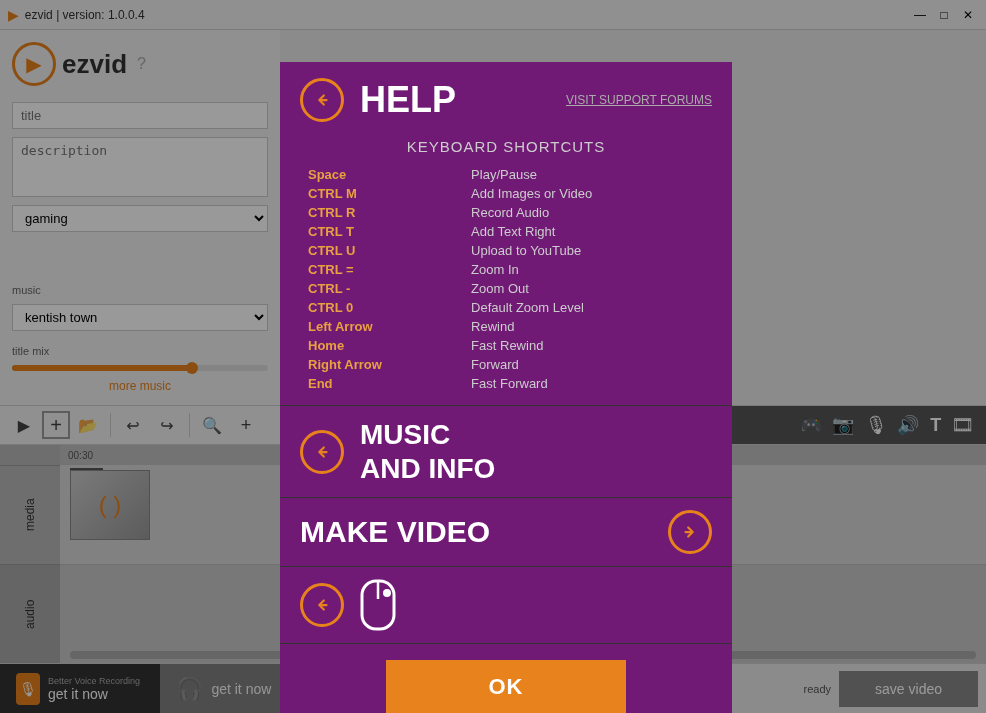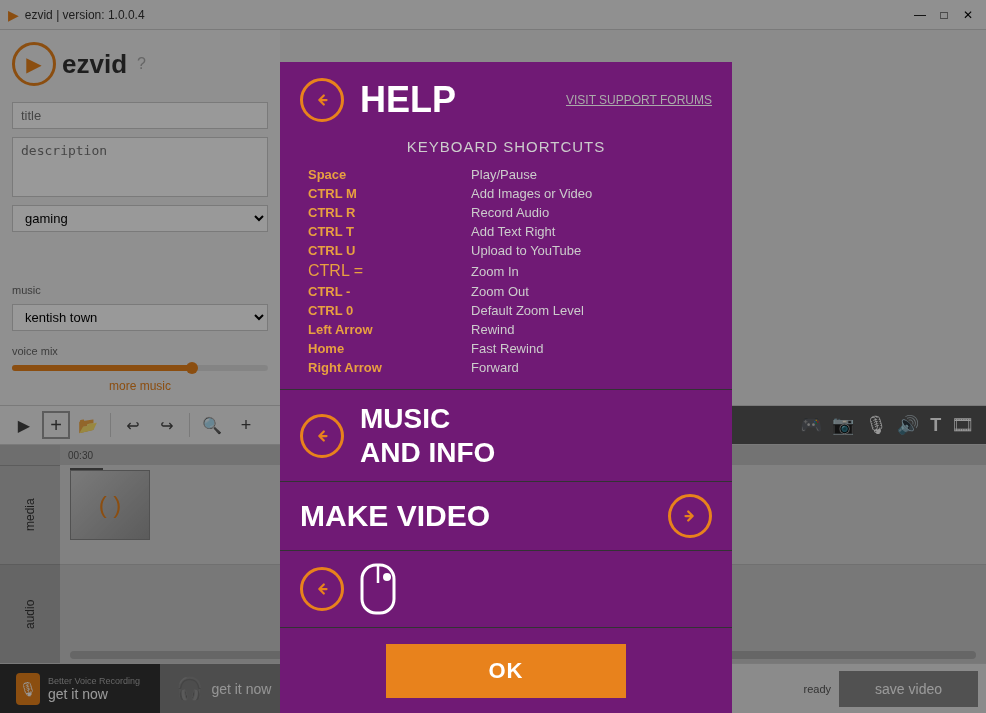--- a/index.html
+++ b/index.html
@@ -482,21 +482,21 @@
 
       <div style="height: 30px;"></div>
 
       <span class="section-label">music</span>
       <div class="dropdown-row">
         <select class="dropdown-select">
           <option>kentish town</option>
         </select>
       </div>
 
-      <span class="section-label">voice mix</span>
+      <span class="section-label">title mix</span>
       <div class="slider-container">
         <div class="slider-track">
           <div class="slider-fill"></div>
           <div class="slider-thumb"></div>
         </div>
       </div>
 
       <a class="more-music-link">more music</a>
     </div>
 
@@ -613,21 +613,21 @@
       </tr>
             <tr class="shortcut-row">
         <td class="shortcut-key" style="color:#e8a040; font-weight:bold; padding:2px 8px; font-size:13px;">CTRL T</td>
         <td class="shortcut-desc" style="color:#ccc; padding:2px 8px; font-size:13px;">Add Text Right</td>
       </tr>
             <tr class="shortcut-row">
         <td class="shortcut-key" style="color:#e8a040; font-weight:bold; padding:2px 8px; font-size:13px;">CTRL U</td>
         <td class="shortcut-desc" style="color:#ccc; padding:2px 8px; font-size:13px;">Upload to YouTube</td>
       </tr>
             <tr class="shortcut-row">
-        <td class="shortcut-key" style="color:#e8a040; font-weight:normal; padding:2px 8px; font-size:16px;">CTRL =</td>
+        <td class="shortcut-key" style="color:#e8a040; font-weight:bold; padding:2px 8px; font-size:13px;">CTRL =</td>
         <td class="shortcut-desc" style="color:#ccc; padding:2px 8px; font-size:13px;">Zoom In</td>
       </tr>
             <tr class="shortcut-row">
         <td class="shortcut-key" style="color:#e8a040; font-weight:bold; padding:2px 8px; font-size:13px;">CTRL -</td>
         <td class="shortcut-desc" style="color:#ccc; padding:2px 8px; font-size:13px;">Zoom Out</td>
       </tr>
             <tr class="shortcut-row">
         <td class="shortcut-key" style="color:#e8a040; font-weight:bold; padding:2px 8px; font-size:13px;">CTRL 0</td>
         <td class="shortcut-desc" style="color:#ccc; padding:2px 8px; font-size:13px;">Default Zoom Level</td>
       </tr>
@@ -635,20 +635,24 @@
         <td class="shortcut-key" style="color:#e8a040; font-weight:bold; padding:2px 8px; font-size:13px;">Left Arrow</td>
         <td class="shortcut-desc" style="color:#ccc; padding:2px 8px; font-size:13px;">Rewind</td>
       </tr>
             <tr class="shortcut-row">
         <td class="shortcut-key" style="color:#e8a040; font-weight:bold; padding:2px 8px; font-size:13px;">Home</td>
         <td class="shortcut-desc" style="color:#ccc; padding:2px 8px; font-size:13px;">Fast Rewind</td>
       </tr>
             <tr class="shortcut-row">
         <td class="shortcut-key" style="color:#e8a040; font-weight:bold; padding:2px 8px; font-size:13px;">Right Arrow</td>
         <td class="shortcut-desc" style="color:#ccc; padding:2px 8px; font-size:13px;">Forward</td>
+      </tr>
+            <tr class="shortcut-row">
+        <td class="shortcut-key" style="color:#e8a040; font-weight:bold; padding:2px 8px; font-size:13px;">End</td>
+        <td class="shortcut-desc" style="color:#ccc; padding:2px 8px; font-size:13px;">Fast Forward</td>
       </tr>
           </tbody>
       </table>
     </div>
 
     <div id="music-info-section" style="padding:12px 20px; display:flex; align-items:center; gap:16px; border-top:1px solid #333;">
       <div class="back-arrow">
         <svg width="18" height="18" viewBox="0 0 20 20" fill="#e8821c">
             <path d="M15 10H7m0 0l5-5m-5 5l5 5" stroke="#e8821c" stroke-width="2.5" fill="none" stroke-linecap="round"></path>
           </svg>

